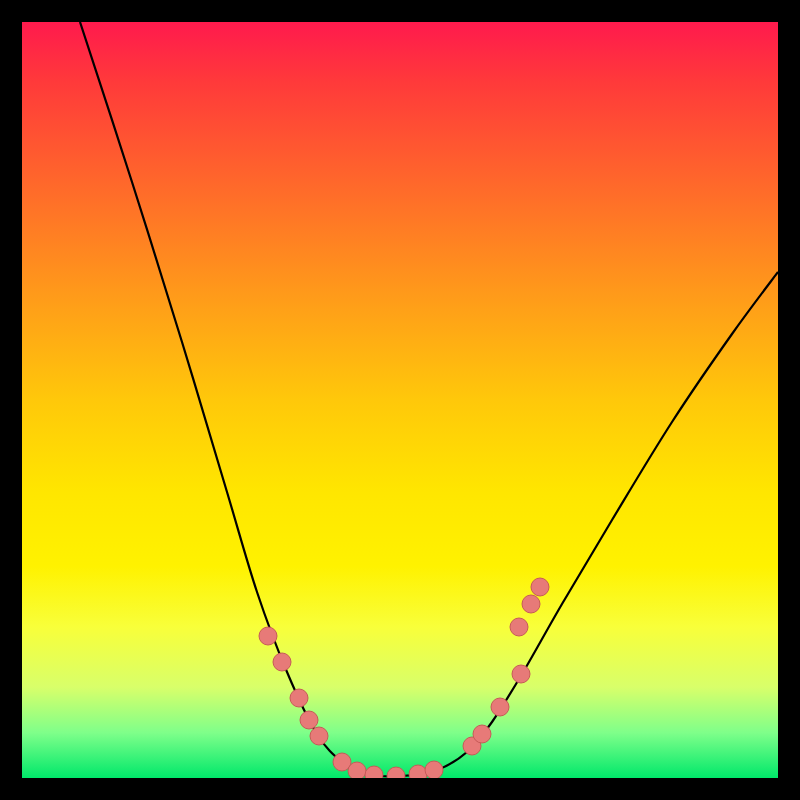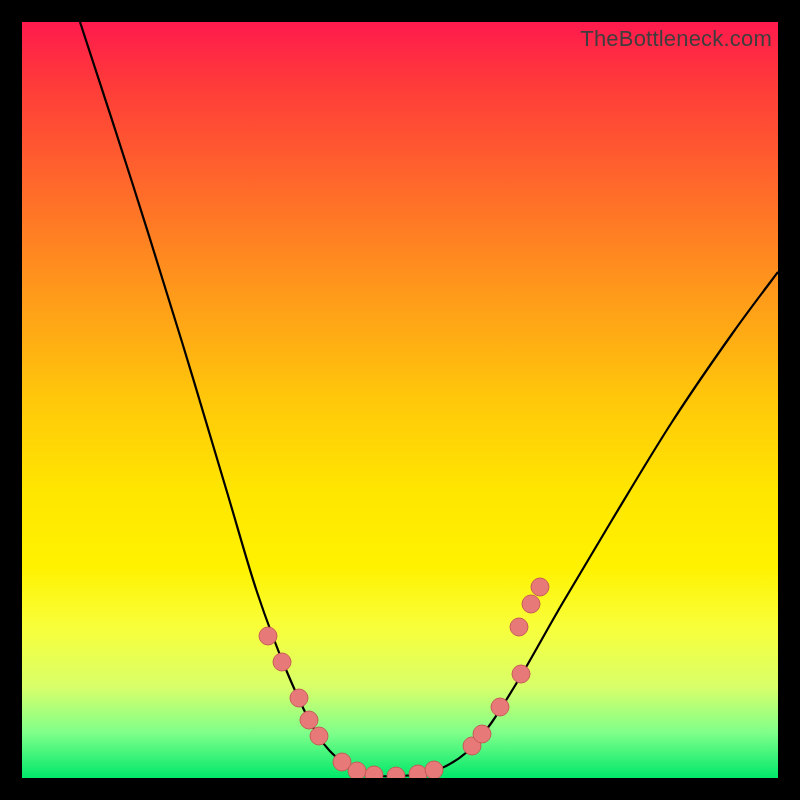--- a/index.html
+++ b/index.html
@@ -58,21 +58,20 @@
     height: 100%;
   }
 </style>
 </head>
 <body>
 
 <div class="frame">
   <div class="plot-area">
     <div class="gradient-bg"></div>
 
-    <div class="watermark">TheBottleneck.com</div>
 
     <svg class="curve" viewBox="0 0 756 756" preserveAspectRatio="none">
       <path id="curve-path" fill="none" stroke="#000000" stroke-width="2.2" d="M 58 0 C 66.7 26.7, 93.0 106.7, 110 160 C 127.0 213.3, 144.2 268.3, 160 320 C 175.8 371.7, 192.5 428.3, 205 470 C 217.5 511.7, 225.0 540.0, 235 570 C 245.0 600.0, 255.0 626.3, 265 650 C 275.0 673.7, 285.8 697.0, 295 712 C 304.2 727.0, 311.7 733.3, 320 740 C 328.3 746.7, 335.0 749.7, 345 752 C 355.0 754.3, 368.3 754.7, 380 754 C 391.7 753.3, 404.2 752.0, 415 748 C 425.8 744.0, 435.8 738.0, 445 730 C 454.2 722.0, 460.8 713.0, 470 700 C 479.2 687.0, 488.3 671.7, 500 652 C 511.7 632.3, 525.0 607.7, 540 582 C 555.0 556.3, 571.7 528.3, 590 498 C 608.3 467.7, 630.0 431.0, 650 400 C 670.0 369.0, 692.3 337.0, 710 312 C 727.7 287.0, 748.3 260.3, 756 250 "></path>
       <g id="markers-group">
           <circle cx="246" cy="614" r="9" fill="#e77a78" stroke="#c75a58" stroke-width="1"></circle>
           <circle cx="260" cy="640" r="9" fill="#e77a78" stroke="#c75a58" stroke-width="1"></circle>
           <circle cx="277" cy="676" r="9" fill="#e77a78" stroke="#c75a58" stroke-width="1"></circle>
           <circle cx="287" cy="698" r="9" fill="#e77a78" stroke="#c75a58" stroke-width="1"></circle>
           <circle cx="297" cy="714" r="9" fill="#e77a78" stroke="#c75a58" stroke-width="1"></circle>
           <circle cx="320" cy="740" r="9" fill="#e77a78" stroke="#c75a58" stroke-width="1"></circle>

